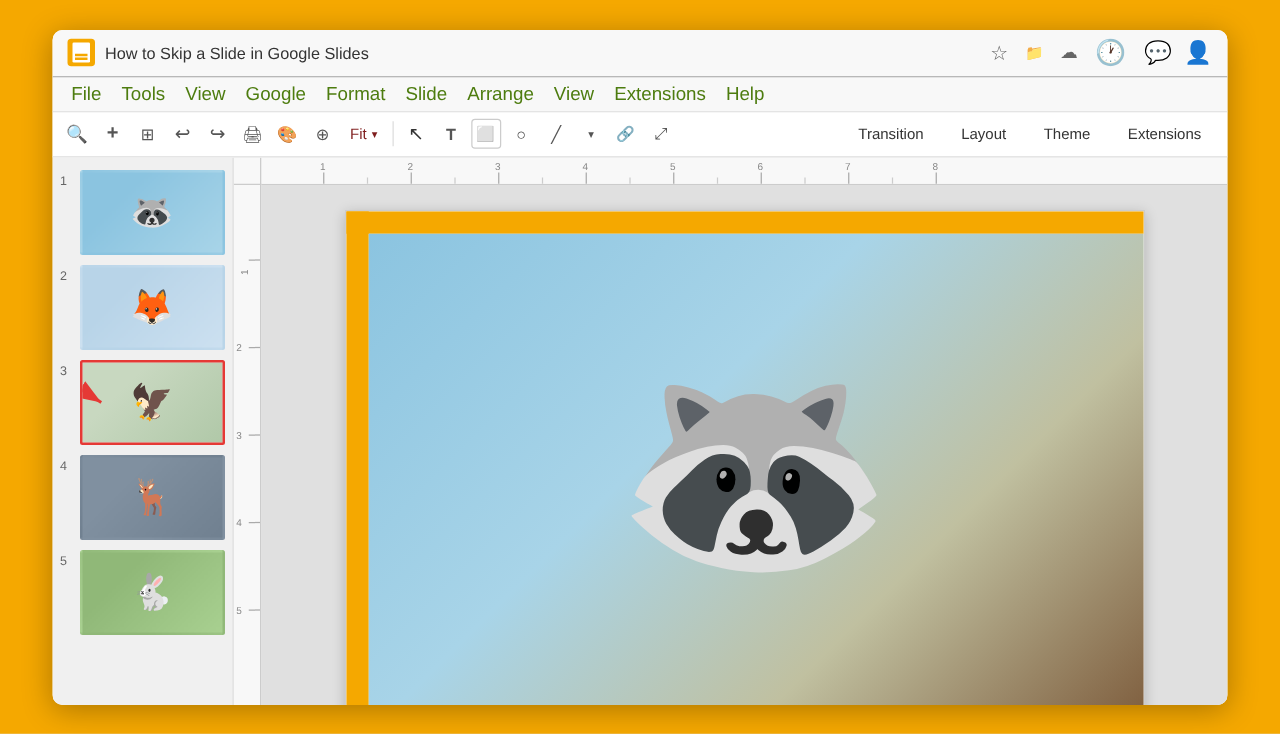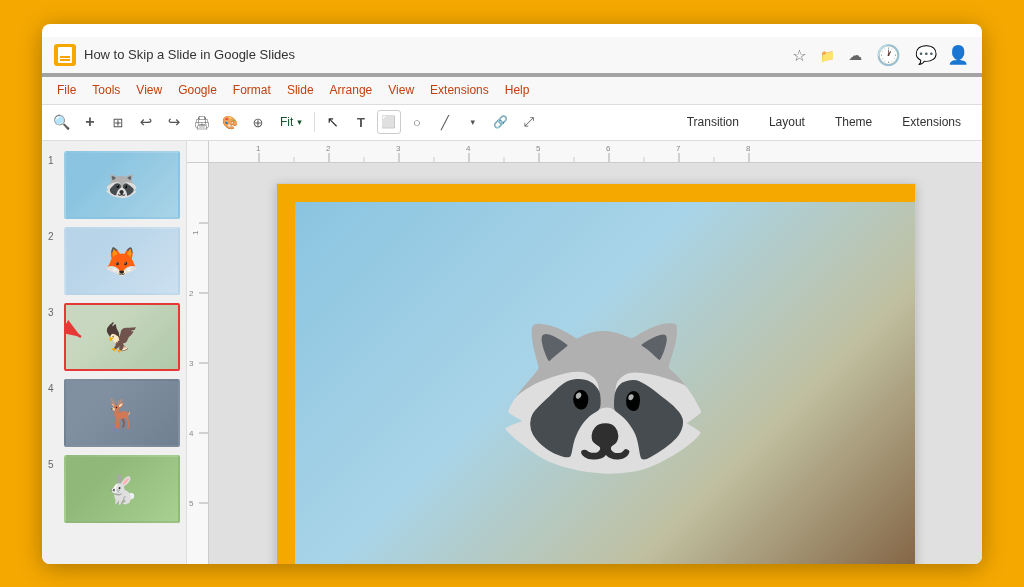--- a/index.html
+++ b/index.html
@@ -21,24 +21,23 @@
       box-shadow: 0 4px 24px rgba(0,0,0,0.3);
       display: flex;
       flex-direction: column;
       overflow: hidden;
     }
     .title-bar {
       display: flex;
       align-items: center;
       padding: 6px 12px;
       background: #f8f8f8;
-      border-bottom: 4px solid #a3a3a3;
+      border-bottom: 1px solid #a3a3a3;
       gap: 8px;
       min-height: 38px;
-      margin-top: 13px;
     }
     .app-icon {
       width: 22px;
       height: 22px;
       background: #F5A800;
       border-radius: 3px;
       display: flex;
       align-items: center;
       justify-content: center;
       flex-shrink: 0;
@@ -81,22 +80,22 @@
       display: flex;
       align-items: center;
       padding: 2px 8px;
       background: #f8f8f8;
       border-bottom: 1px solid #ddd;
       gap: 2px;
       min-height: 28px;
     }
     .menu-item {
       padding: 2px 7px;
-      font-size: 12px;
-      color: #c2410c;
+      font-size: 15px;
+      color: #4d7c0f;
       cursor: pointer;
       border-radius: 3px;
     }
     .toolbar {
       display: flex;
       align-items: center;
       padding: 4px 8px;
       background: #fff;
       border-bottom: 1px solid #ddd;
       gap: 4px;
@@ -117,21 +116,21 @@
       width: 1px;
       height: 20px;
       background: #ddd;
       margin: 0 2px;
     }
     .toolbar-fit {
       display: flex;
       align-items: center;
       gap: 4px;
       font-size: 12px;
-      color: #14532d;
+      color: #7f1d1d;
       cursor: pointer;
       padding: 2px 6px;
       border-radius: 3px;
     }
     .toolbar-spacer { flex: 1; }
     .toolbar-right-btn {
       padding: 4px 12px;
       font-size: 12px;
       color: #333;
       cursor: pointer;

